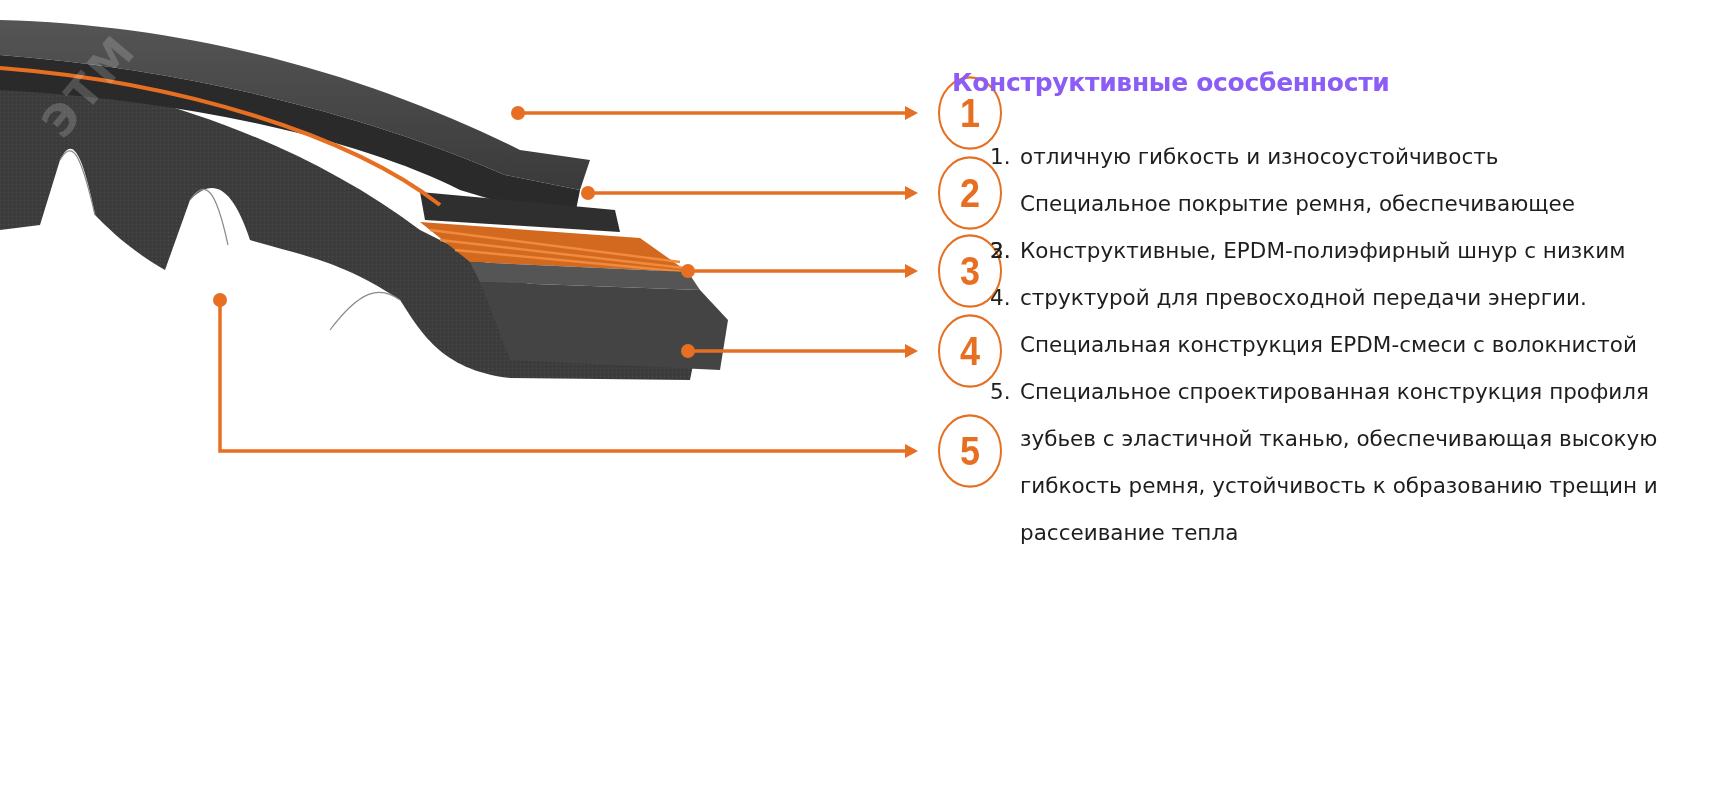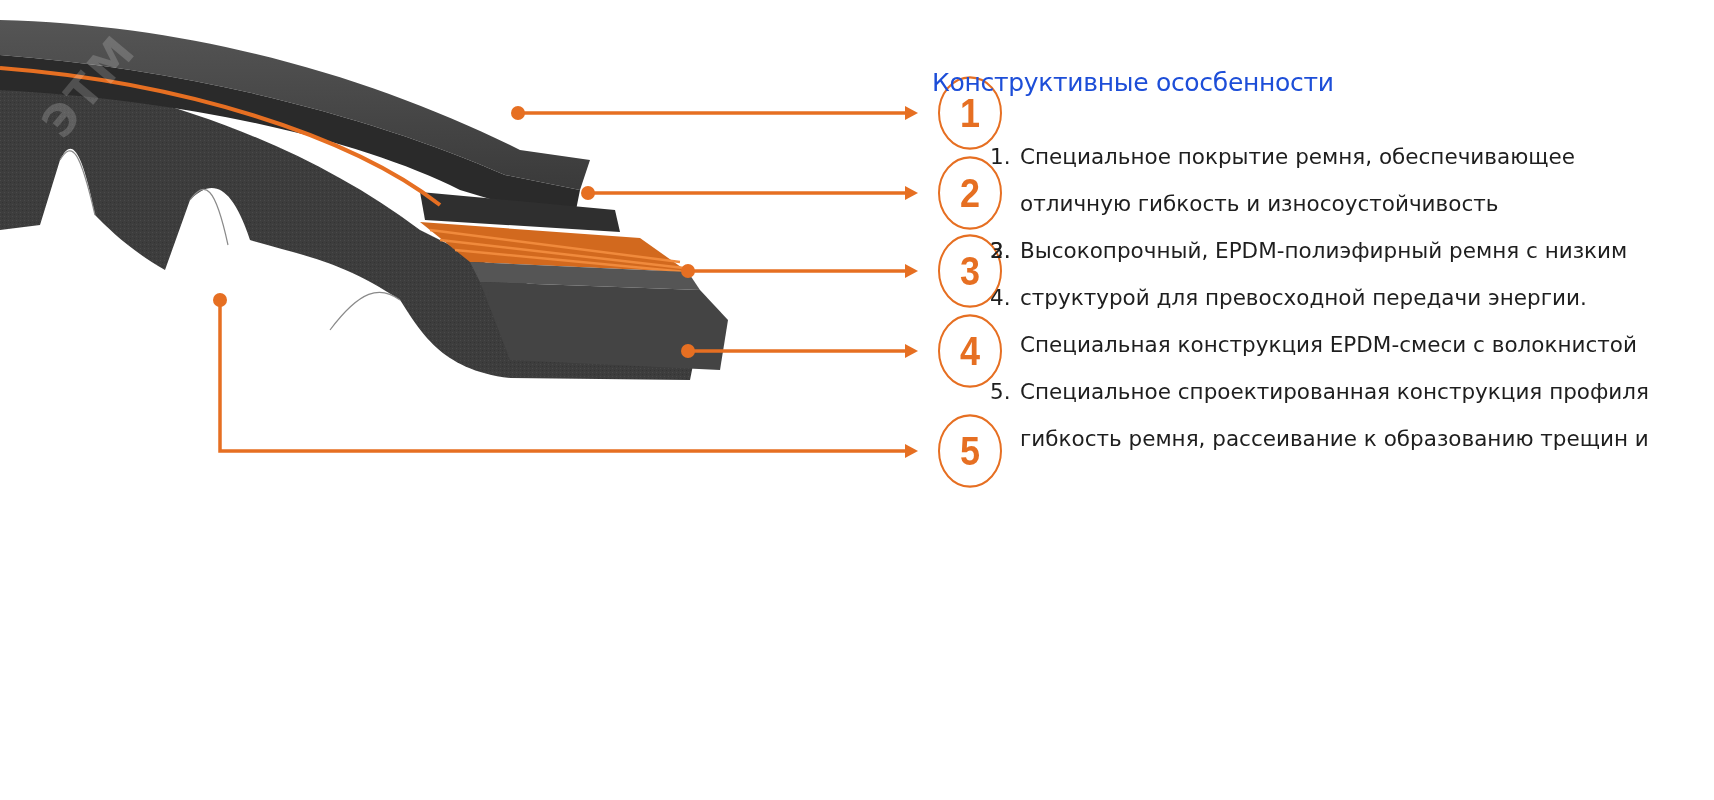--- a/index.html
+++ b/index.html
@@ -1,21 +1,21 @@
 <!DOCTYPE html>
 <html><head>
 <meta charset="utf-8">
 <style>
   html, body { margin: 0; padding: 0; background: #ffffff; }
   body { width: 1714px; height: 800px; position: relative; overflow: hidden;
          font-family: "DejaVu Sans", "Liberation Sans", sans-serif; }
   .stage { position: absolute; left: 0; top: 0; width: 1714px; height: 800px; }
   svg.art { position: absolute; left: 0; top: 0; }
-  .title { position: absolute; left: 932px; top: 68px; font-size: 25px; font-weight: normal;
-           color: #1d4ed8; letter-spacing: -0.3px; white-space: nowrap; }
+  .title { position: absolute; left: 952px; top: 68px; font-size: 25px; font-weight: bold;
+           color: #8b5cf6; letter-spacing: -0.3px; white-space: nowrap; }
   .list { position: absolute; left: 990px; top: 133px; width: 720px; margin: 0; padding: 0;
           list-style: none; color: #1e1e1e; font-size: 21.5px; line-height: 47px; }
   .list li { position: relative; padding-left: 30px; }
   .list .num { position: absolute; left: 0; top: 0; }
   .callout { position: absolute; width: 64px; height: 64px; border: 2.5px solid #e66f22;
              border-radius: 50%; box-sizing: border-box; display: flex; align-items: center;
              justify-content: center; color: #e66f22; font-weight: bold; font-size: 36px;
              font-family: "Liberation Sans", sans-serif; transform: scaleY(1.15); }
   .watermark { position: absolute; left: 30px; top: 60px; color: rgba(255,255,255,0.18);
                font-size: 44px; font-weight: bold; transform: rotate(-50deg);
@@ -95,34 +95,36 @@
     </div>
   <div class="callout" style="left:938px;top:419px;">
       <span>5</span>
     </div>
 
   <div class="title">Конструктивные ососбенности</div>
 
   <ul class="list">
     <li>
       <span class="num">1.</span>
+      <div>отличную гибкость и износоустойчивость</div>
       <div>Специальное покрытие ремня, обеспечивающее</div>
-      <div>отличную гибкость и износоустойчивость</div>
     </li>
     <li>
       <span class="num">2.</span>
     </li>
     <li>
       <span class="num">3.</span>
-      <div>Высокопрочный, EPDM-полиэфирный ремня с низким</div>
+      <div>Конструктивные, EPDM-полиэфирный шнур с низким</div>
     </li>
     <li>
       <span class="num">4.</span>
       <div>структурой для превосходной передачи энергии.</div>
       <div>Специальная конструкция  EPDM-смеси с волокнистой</div>
     </li>
     <li>
       <span class="num">5.</span>
       <div>Специальное спроектированная конструкция профиля</div>
-      <div>гибкость ремня, рассеивание к образованию трещин и</div>
+      <div>зубьев с эластичной тканью, обеспечивающая высокую</div>
+      <div>гибкость ремня, устойчивость к образованию трещин и</div>
+      <div>рассеивание тепла</div>
     </li>
   </ul>
 </div>
 
 </body></html>

